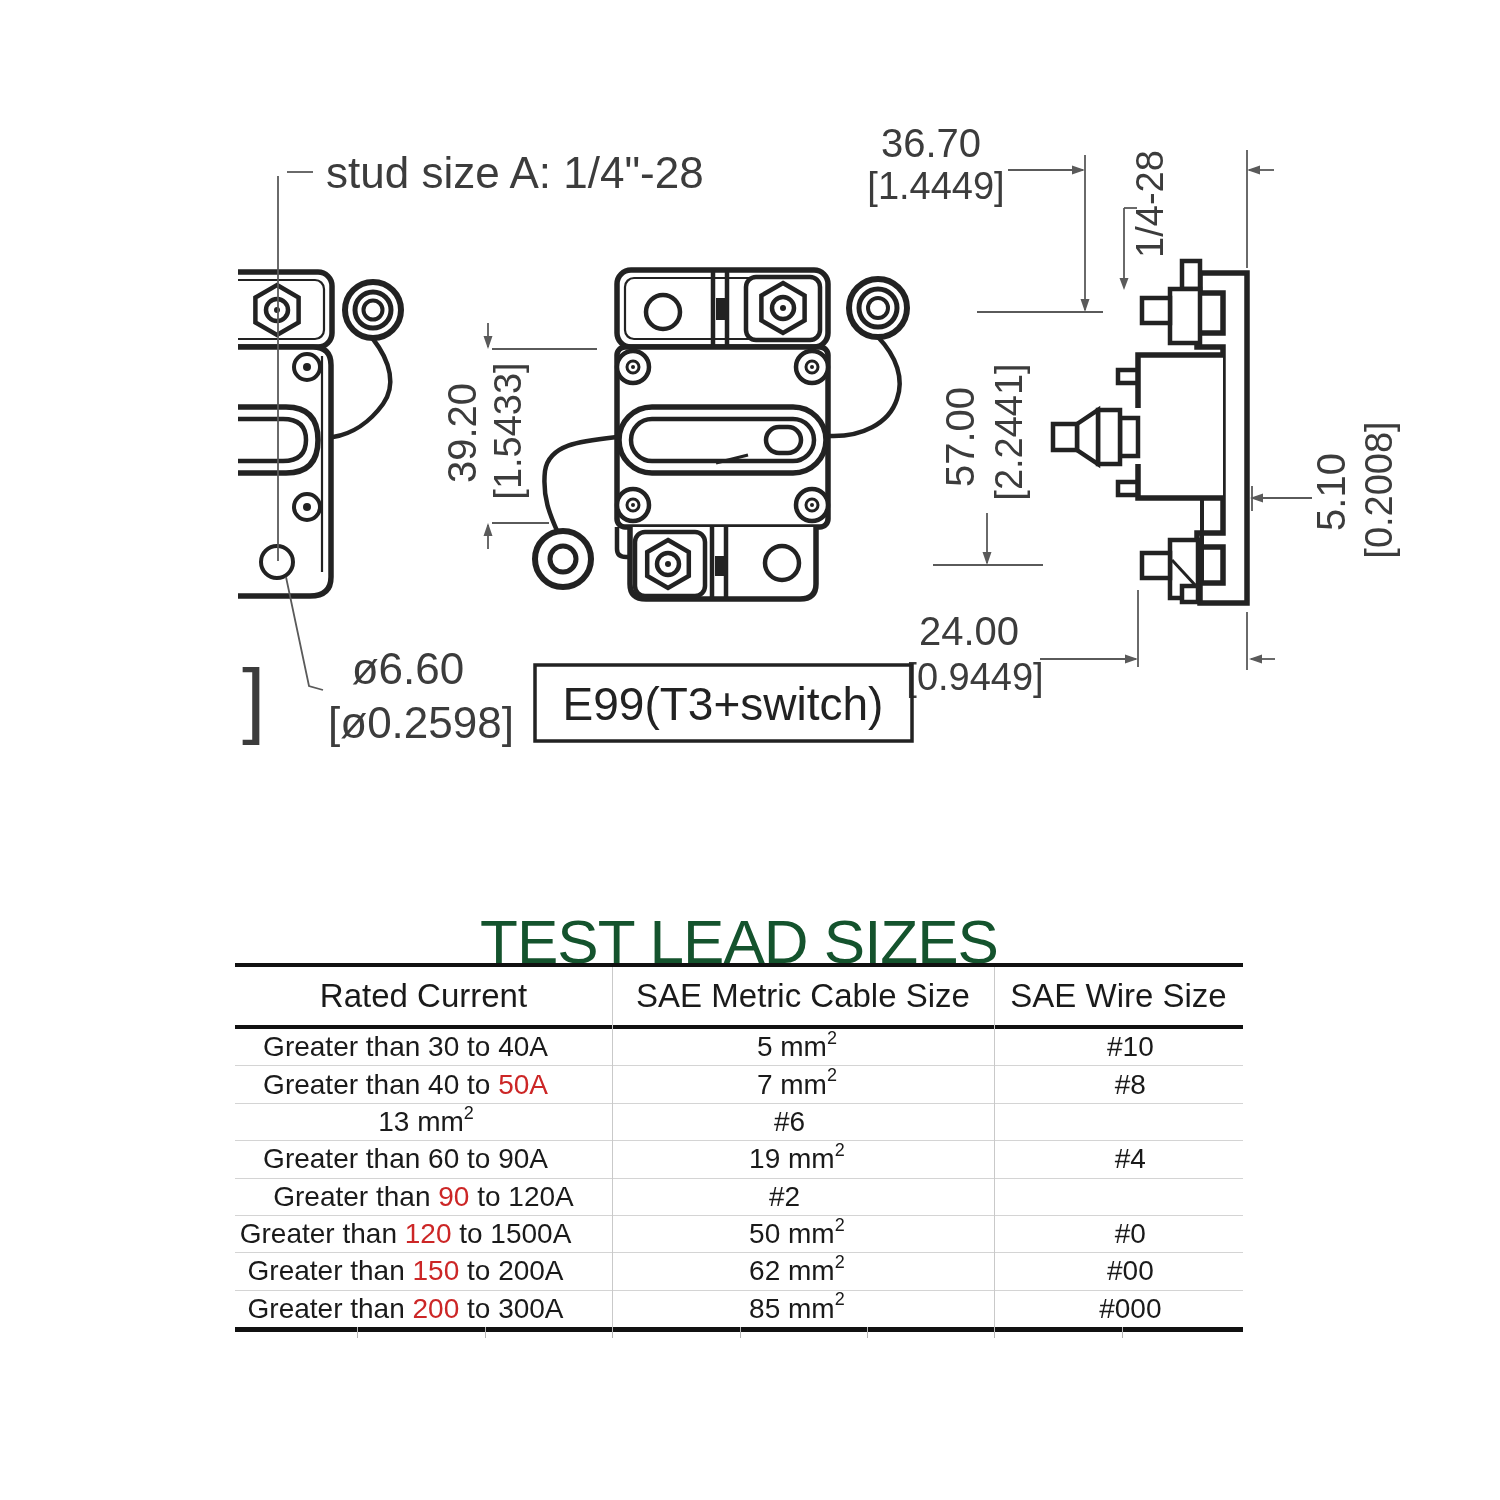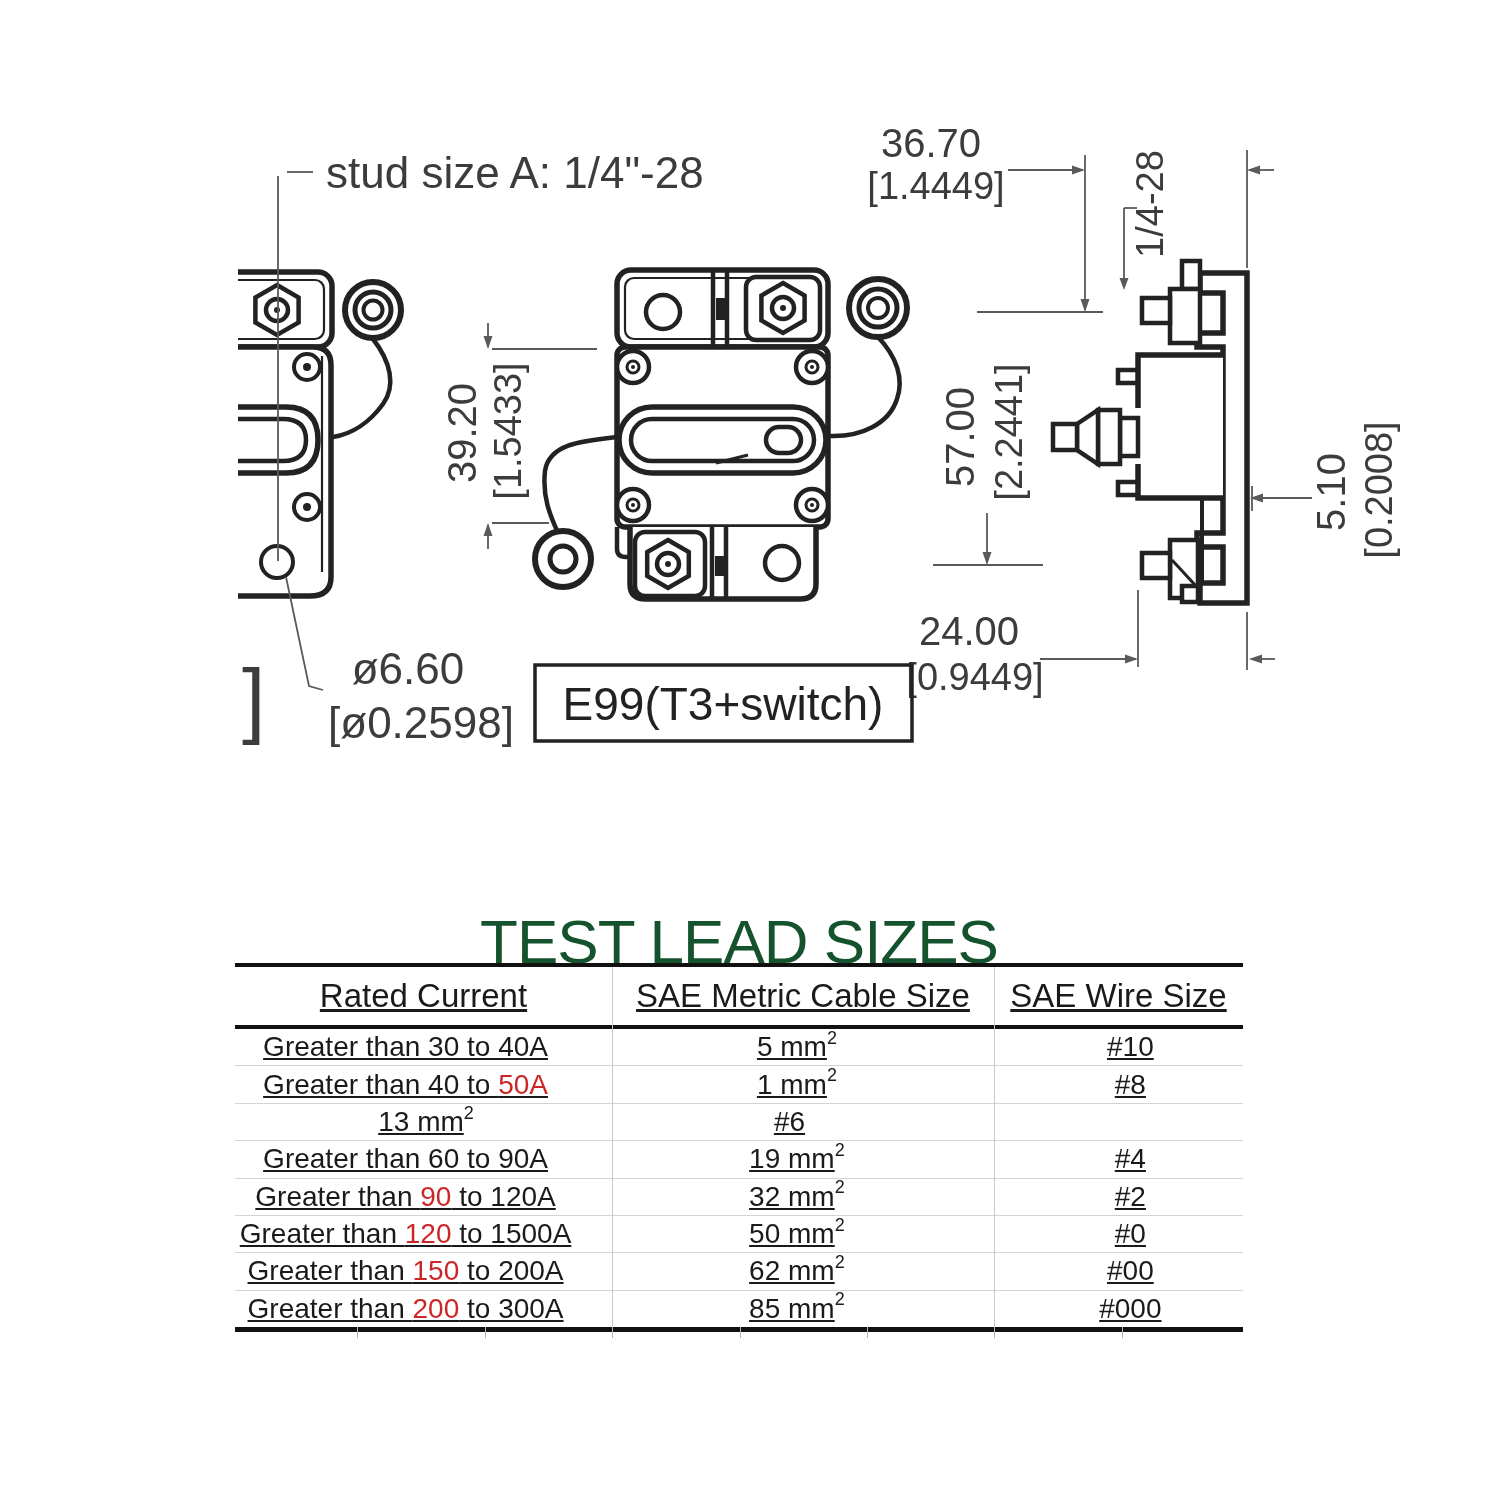--- a/index.html
+++ b/index.html
@@ -19,21 +19,21 @@
   #tbl-title{position:absolute;left:235px;top:906px;width:1008px;text-align:center;
              font-size:62px;letter-spacing:-1px;color:#14532d;white-space:nowrap;}
   #lead-table{position:absolute;left:235px;top:963px;width:1008px;height:369px;
               border-top:4px solid #111;border-bottom:5px solid #111;box-sizing:border-box;
               color:#1a1a1a;}
   #tbl-head{display:flex;height:58px;border-bottom:4px solid #111;box-sizing:content-box;
             align-items:center;font-size:33px;}
   #tbl-rows{display:flex;flex-direction:column;height:298px;}
   .tr{flex:1;display:flex;align-items:center;font-size:28px;border-top:1px solid #d4d4d4;gap:48px;}
   .tr:first-child{border-top:none;}
-  .th,.td{text-align:center;white-space:nowrap;text-decoration:underline;}
+  .th,.td{text-align:center;white-space:nowrap;}
   .w1{width:377px;} .w2{width:382px;} .w3{width:249px;}
   .vline{position:absolute;top:0;bottom:0;width:1px;background:#c9c9c9;}
   .red{color:var(--red,#cc2626);}
   .sup{display:inline-block;font-size:18px;vertical-align:super;line-height:0;
        transform:translateY(-2px);}
   .tick{position:absolute;bottom:-11px;width:1px;height:11px;background:#b5b5b5;}
 </style>
 </head>
 <body>
 
@@ -250,35 +250,34 @@
   </div>
 
   <div id="tbl-rows">
         <div class="tr">
           <div class="td w1"><span>Greater than 30 to 40A</span></div>
           <div class="td w2"><span>5 mm</span><span class="sup">2</span></div>
           <div class="td w3"><span>#10</span></div>
         </div>
         <div class="tr">
           <div class="td w1"><span>Greater than 40 to </span><span class="red">50A</span></div>
-          <div class="td w2"><span>1 mm</span><span class="sup">2</span></div>
+          <div class="td w2"><span>7 mm</span><span class="sup">2</span></div>
           <div class="td w3"><span>#8</span></div>
         </div>
         <div class="tr">
           <div class="td w2"><span>13 mm</span><span class="sup">2</span></div>
           <div class="td w3"><span>#6</span></div>
         </div>
         <div class="tr">
           <div class="td w1"><span>Greater than 60 to 90A</span></div>
           <div class="td w2"><span>19 mm</span><span class="sup">2</span></div>
           <div class="td w3"><span>#4</span></div>
         </div>
         <div class="tr">
           <div class="td w1"><span>Greater than </span><span class="red">90</span><span> to 120A</span></div>
-          <div class="td w2"><span>32 mm</span><span class="sup">2</span></div>
           <div class="td w3"><span>#2</span></div>
         </div>
         <div class="tr">
           <div class="td w1"><span>Greater than </span><span class="red">120</span><span> to 1500A</span></div>
           <div class="td w2"><span>50 mm</span><span class="sup">2</span></div>
           <div class="td w3"><span>#0</span></div>
         </div>
         <div class="tr">
           <div class="td w1"><span>Greater than </span><span class="red">150</span><span> to 200A</span></div>
           <div class="td w2"><span>62 mm</span><span class="sup">2</span></div>

